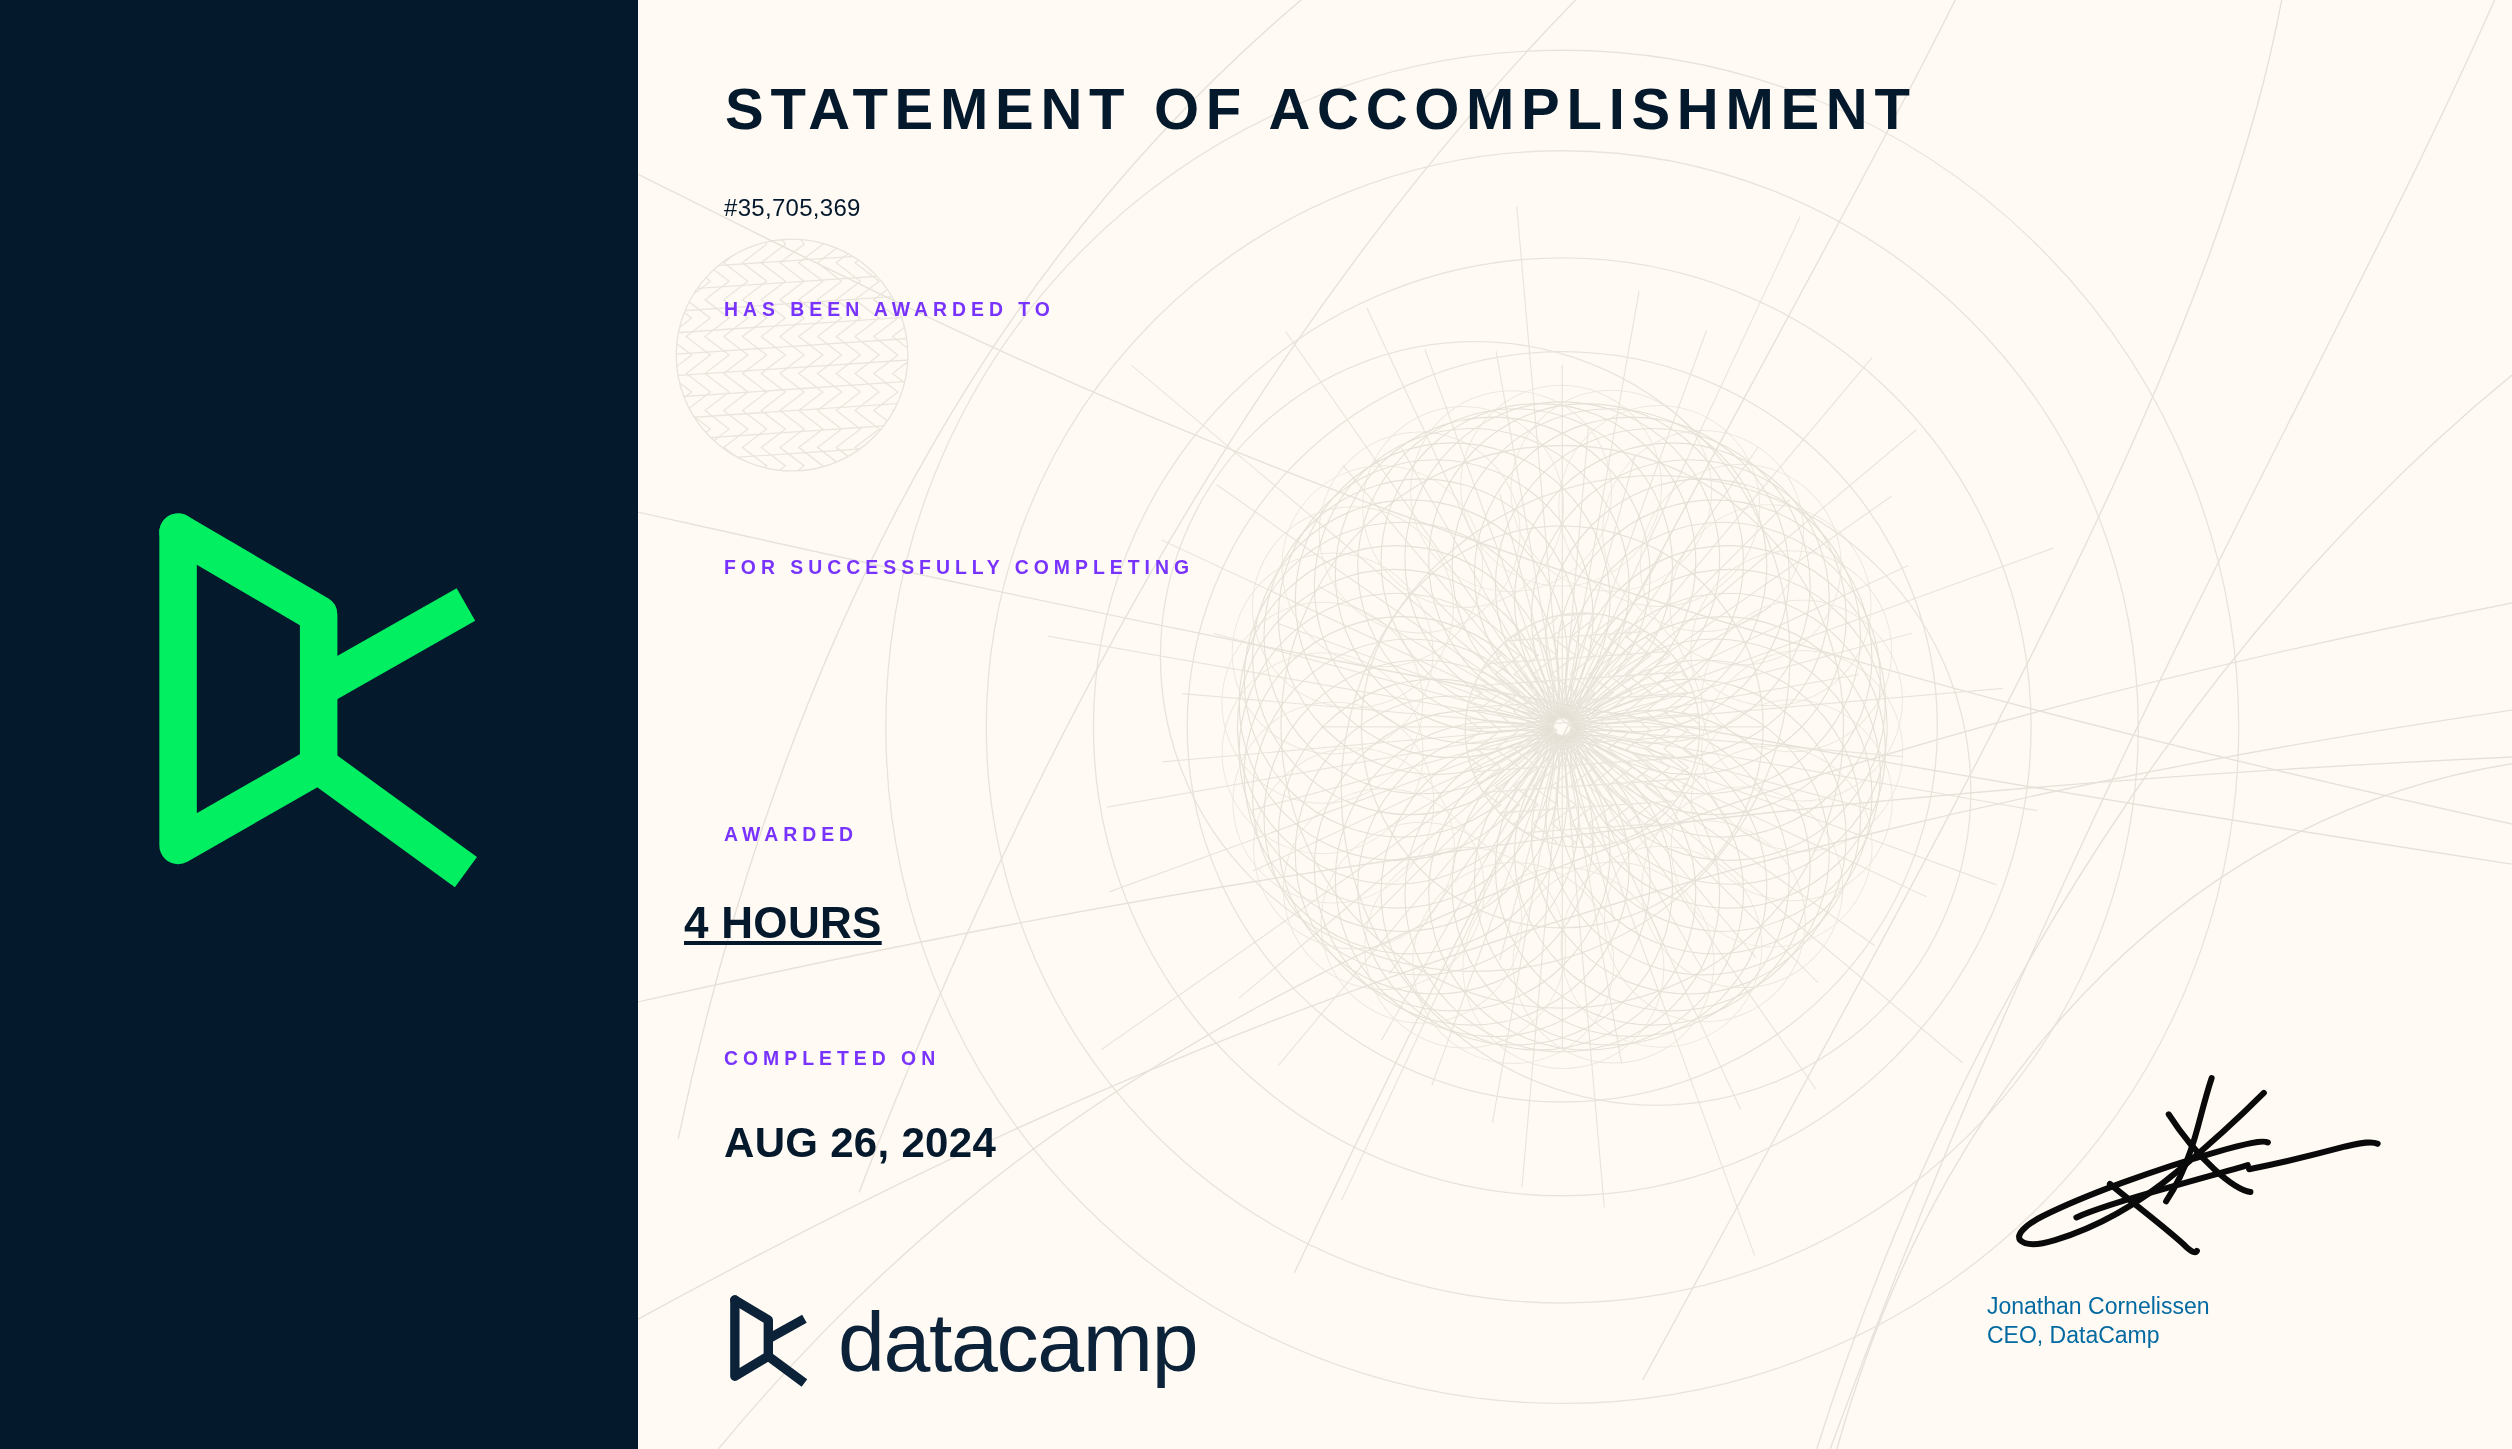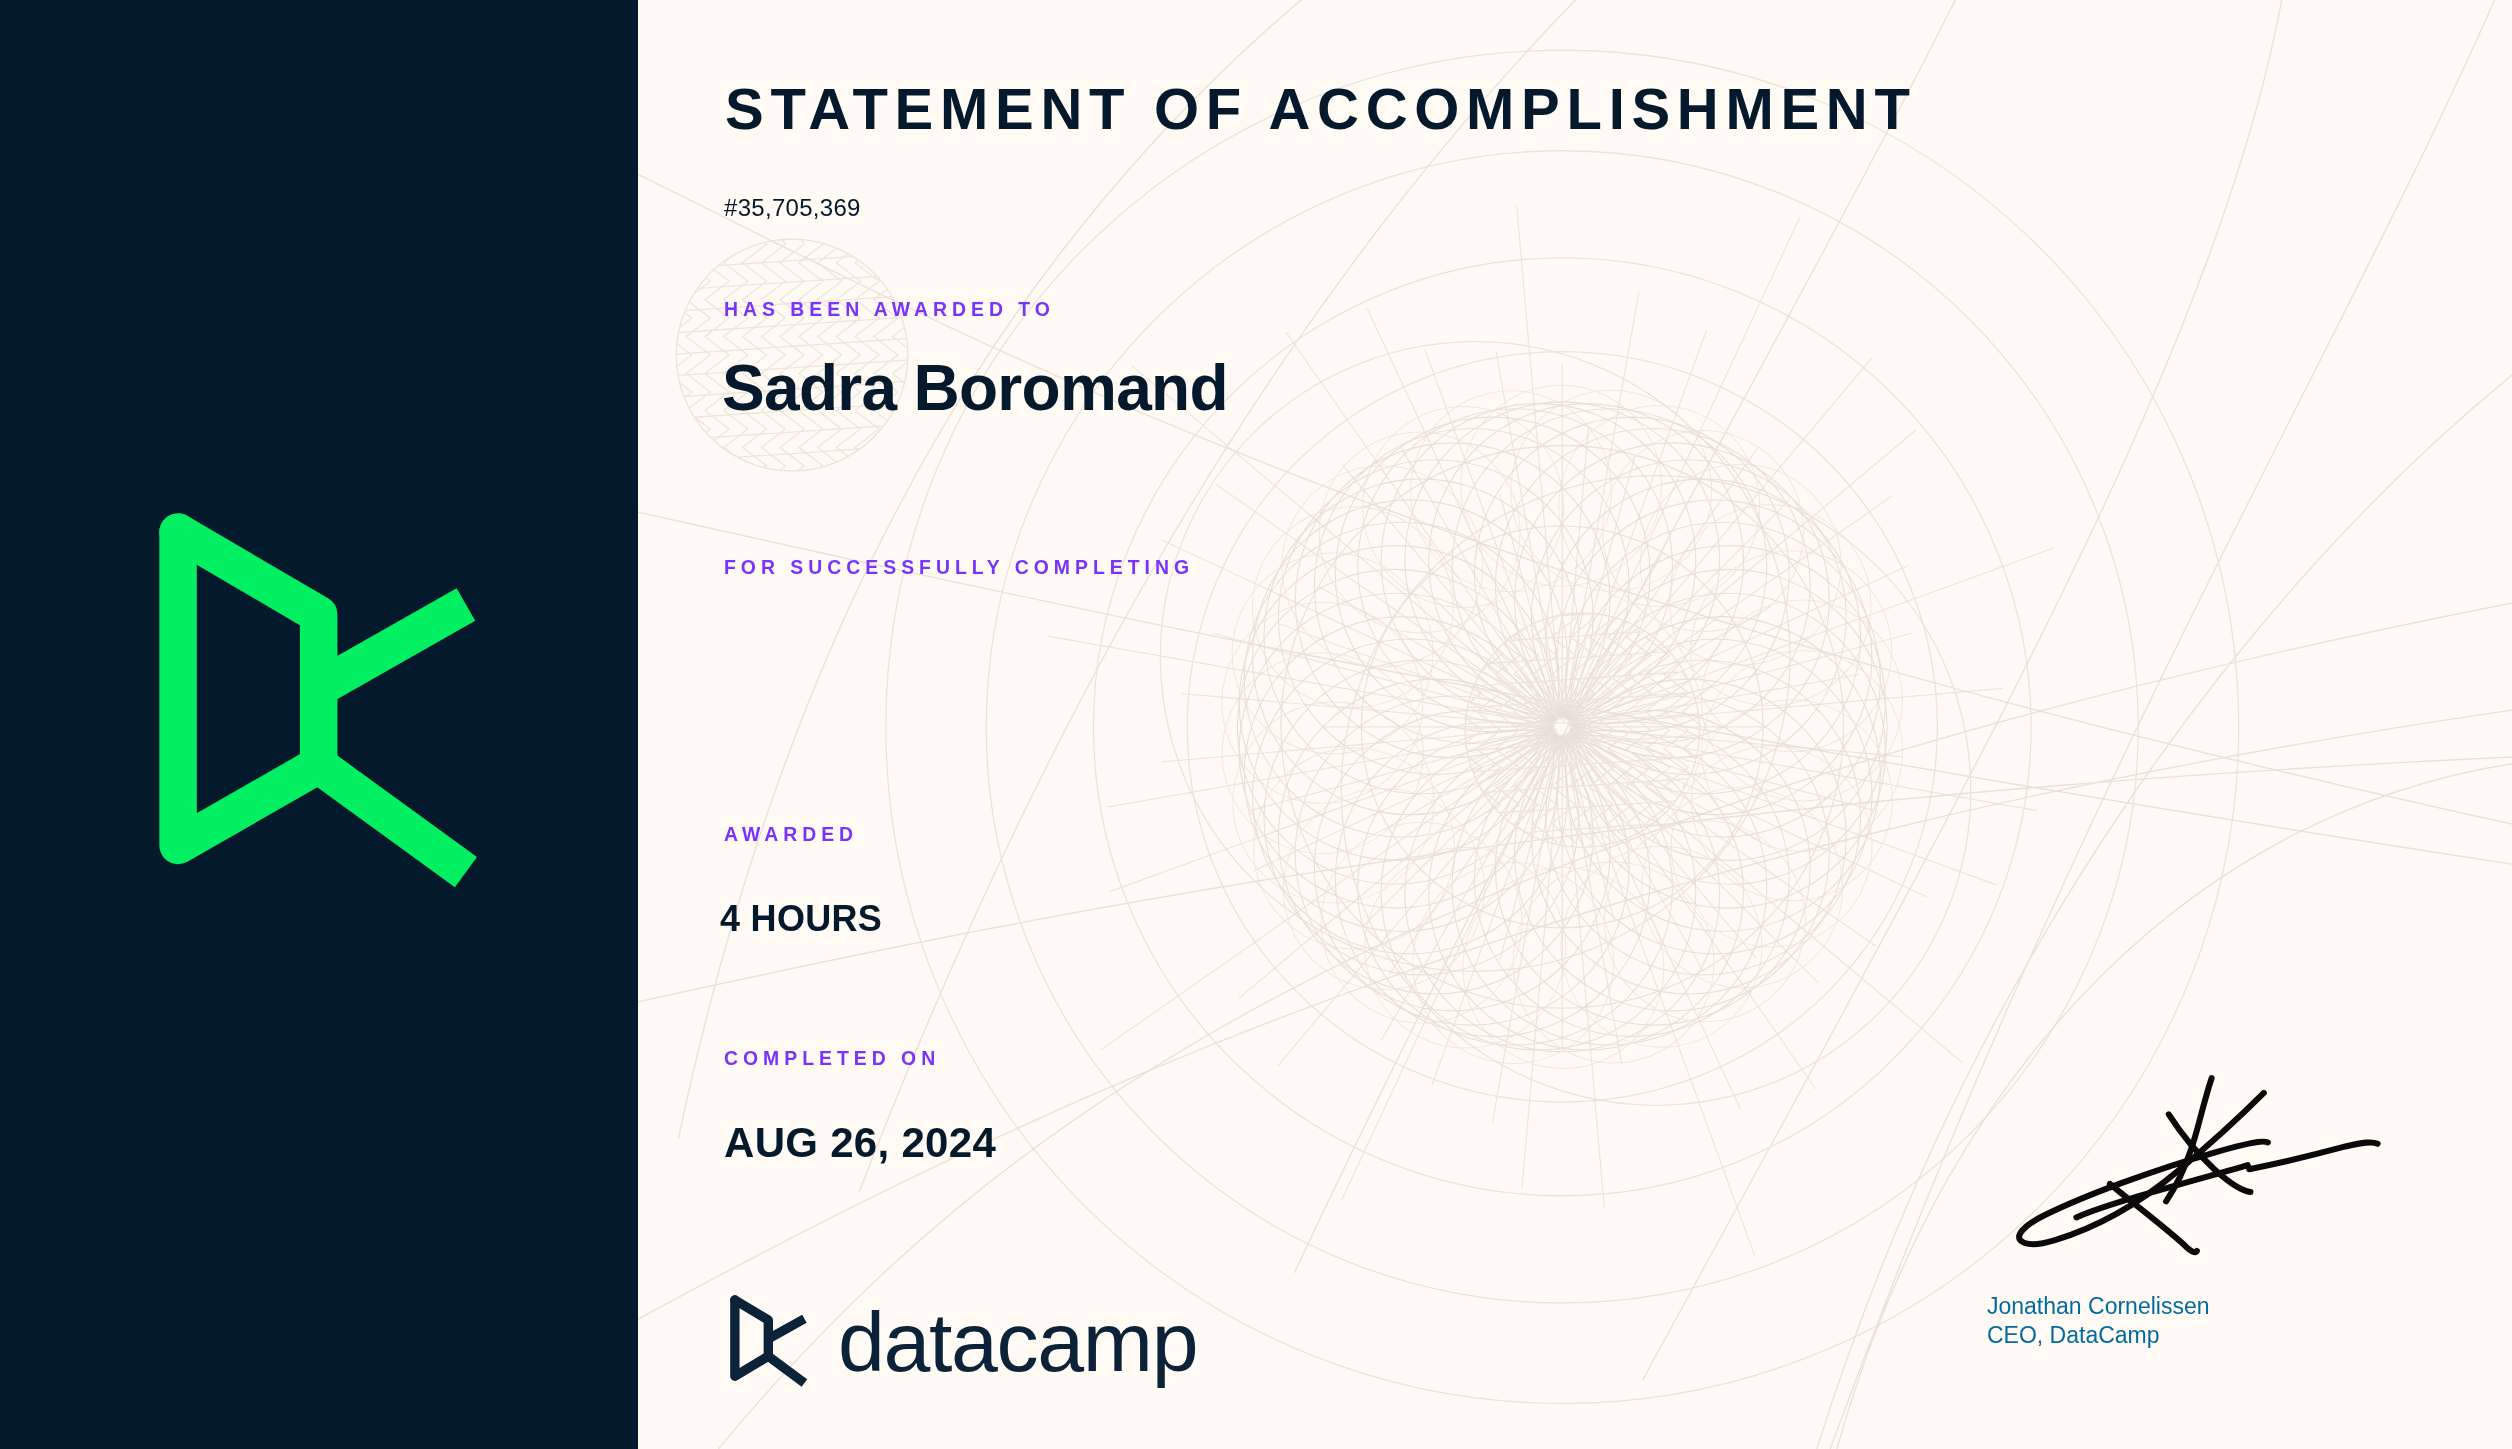--- a/index.html
+++ b/index.html
@@ -109,23 +109,24 @@
 
   .label-completing { left: 724px; top: 558px; }
   .value-course {
     left: 722px; top: 616px;
     font-size: 59px;
     letter-spacing: -0.3px;
   }
 
   .label-length { left: 724px; top: 825px; }
   .value-length {
-    left: 720px; top: 901px;
-    font-size: 36px;
+    left: 684px; top: 901px;
+    font-size: 44px;
     letter-spacing: 0.3px;
+    text-decoration: underline;
   }
 
   .label-completed { left: 724px; top: 1049px; }
   .value-date {
     left: 724px; top: 1122px;
     font-size: 42px;
     letter-spacing: 0.3px;
   }
 
   
@@ -469,21 +470,20 @@
     </svg>
   </div>
 
   <div class="content">
 
     <div class="title">STATEMENT OF ACCOMPLISHMENT</div>
 
     <div class="cert-id">#35,705,369</div>
 
     <div class="field-label label-awarded">HAS BEEN AWARDED TO</div>
-    <div class="field-value value-name">Sadra Boromand</div>
 
     <div class="field-label label-completing">FOR SUCCESSFULLY COMPLETING</div>
 
     <div class="field-label label-length">AWARDED</div>
     <div class="field-value value-length">4 HOURS</div>
 
     <div class="field-label label-completed">COMPLETED ON</div>
     <div class="field-value value-date">AUG 26, 2024</div>
 
     <svg class="wordmark" viewBox="0 0 740 148" fill="none">

